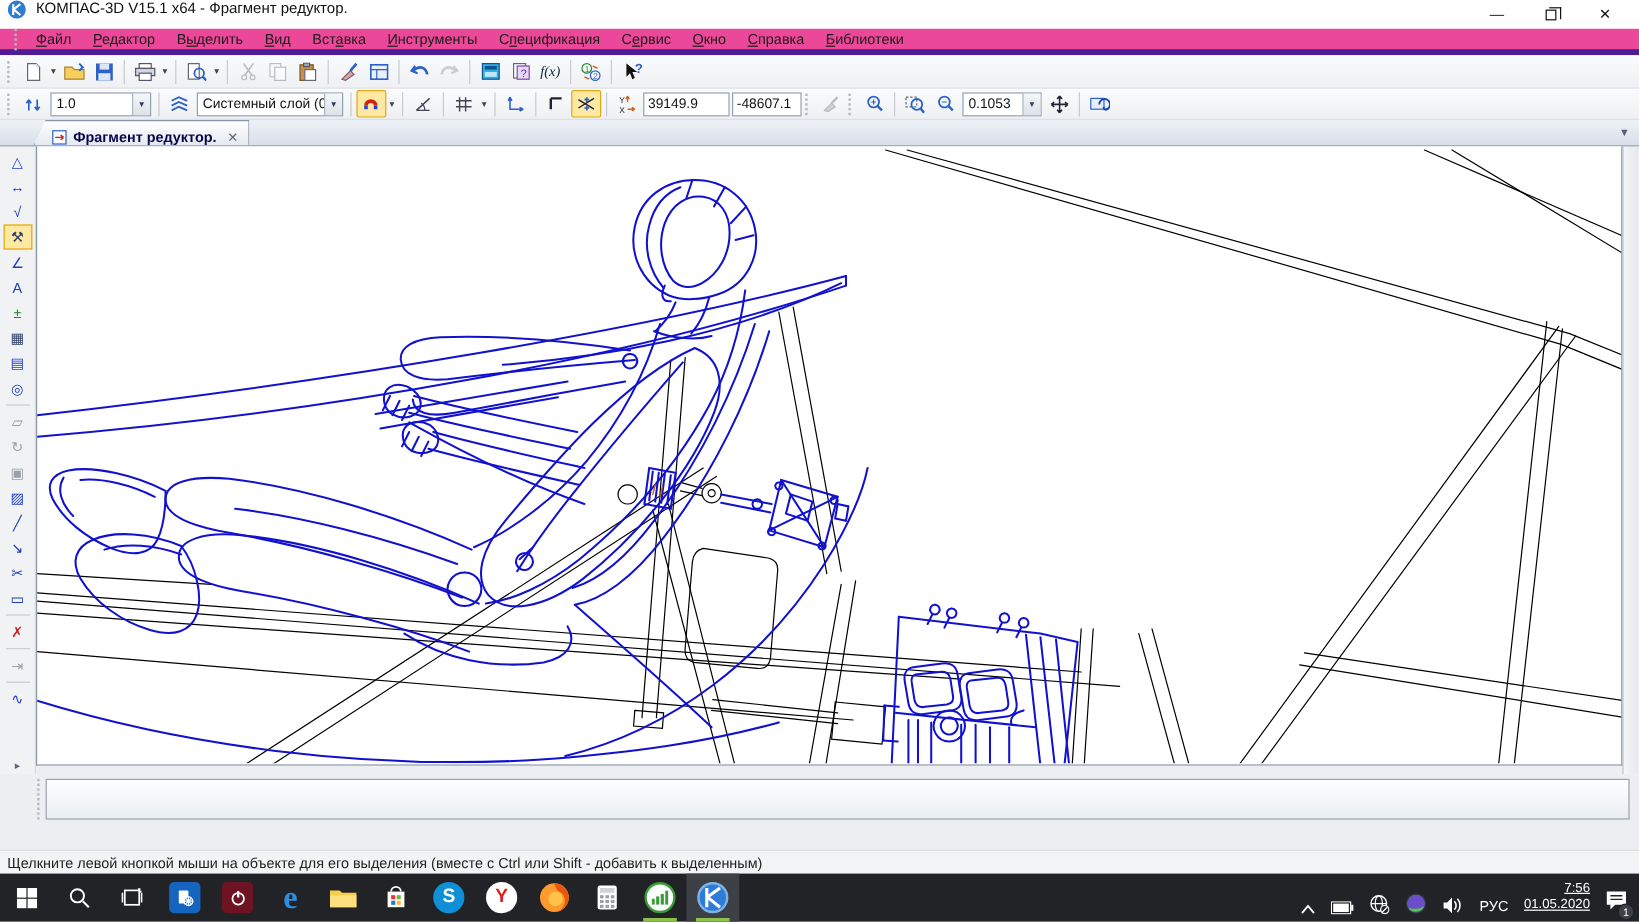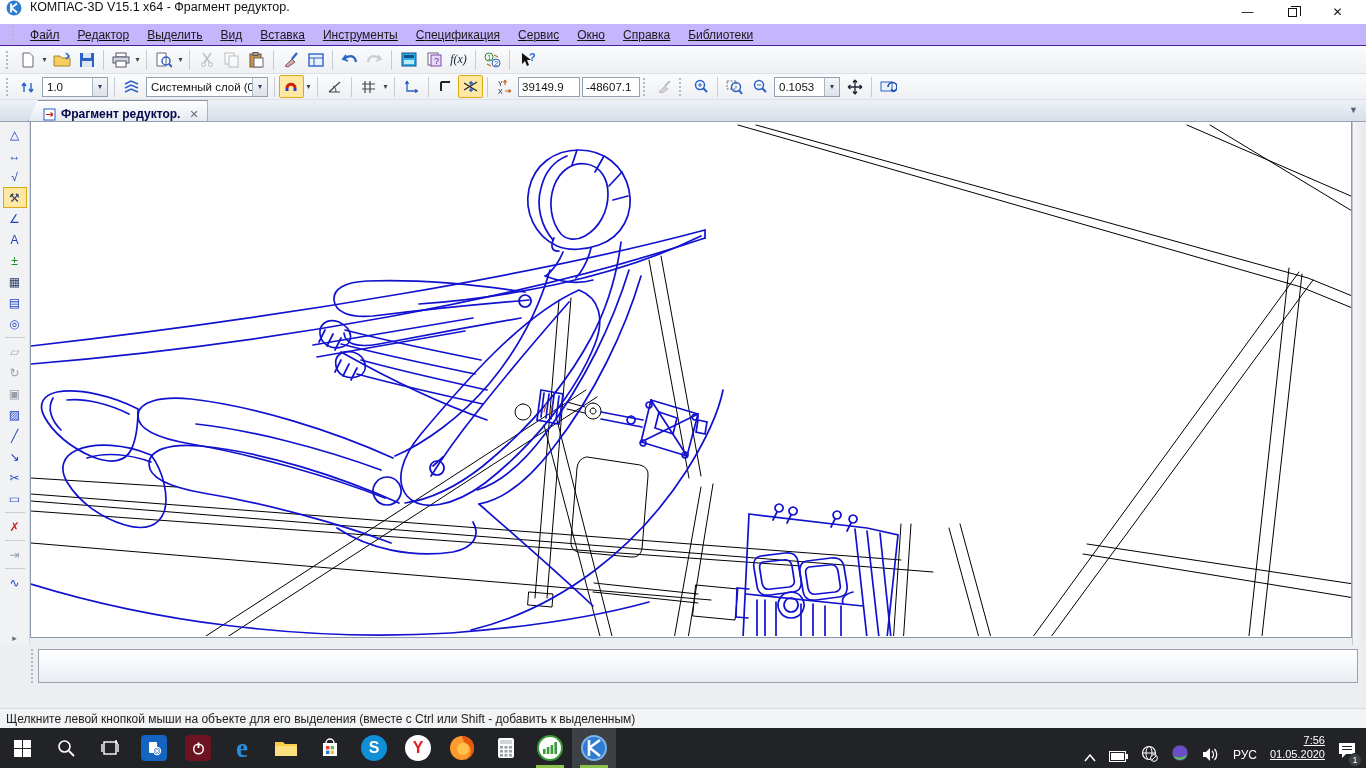--- a/index.html
+++ b/index.html
@@ -8,21 +8,21 @@
 
   
   .titlebar { height:24px; background:#ffffff; display:flex; padding:0 6px; }
   .titlebar .logo { width:16px; height:16px; margin-right:8px; }
   .titlebar .title { font-size:12.5px; color:#111; }
   .win-controls { margin-left:auto; display:flex; }
   .win-btn { width:45px; height:24px; display:flex; align-items:center; justify-content:center; color:#111; }
   .restore-box { width:9px; height:9px; border:1px solid #111; position:relative; background:#fff; }
   .restore-box:before { content:""; position:absolute; left:2px; top:-3px; width:9px; height:9px; border:1px solid #111; border-bottom:none; border-left:none; }
 
-  .menubar { height:22px; background:#c4b5fd; display:flex; align-items:center; padding-left:10px; border-bottom:1px solid #4c1d95;text-decoration:underline; }
+  .menubar { height:22px; background:#ec4899; display:flex; align-items:center; padding-left:10px; border-bottom:5px solid #4c1d95; }
   .menu-item { padding:2px 9px; color:#1a1a1a; }
   .menu-item u { text-decoration:underline; }
 
   .toolbar { background:linear-gradient(#fafbfc,#eef0f3); display:flex; align-items:center; border-bottom:1px solid #dcdfe3; }
   #toolbar-main { height:28px; padding:0 4px; }
   #toolbar-params { height:26px; padding:0 4px; }
   .grip { width:5px; height:18px; border-left:2px dotted #b4b9c2; margin:0 4px 0 2px; }
   .tb-btn { width:25px; height:23px; display:flex; align-items:center; justify-content:center; border-radius:2px; position:relative; }
   .tb-btn.toggled { background:#ffe9a2; border:1px solid #dca915; }
   .tb-btn.disabled { opacity:.45; filter:grayscale(1); }
@@ -234,21 +234,21 @@
 </div>
 
 <div class="toolbar" id="toolbar-params">
   <div class="grip"></div>
   <div class="tb-btn">
       <svg width="15" height="16" viewBox="0 0 15 16">
         <path d="M4 4 L4 13 M4 4 L2 7 M4 4 L6 7" stroke="#2b62c8" stroke-width="1.4" fill="none"></path>
         <path d="M11 13 L11 4 M11 13 L9 10 M11 13 L13 10" stroke="#2b62c8" stroke-width="1.4" fill="none"></path>
       </svg>
     </div>
-  <div class="combo" style="width:66px">
+  <div class="combo" style="width:84px">
       <span class="val">1.0</span>
       <span class="arrow">▾</span>
     </div>
   <div class="sep"></div>
   <div class="tb-btn">
       <svg width="17" height="14" viewBox="0 0 17 14">
         <path d="M2 4 L8 1 L15 4 M2 8 L8 5 L15 8 M2 12 L8 9 L15 12" fill="none" stroke="#2b62c8" stroke-width="1.5"></path>
       </svg>
     </div>
   <div class="combo" style="width:122px">
@@ -298,21 +298,21 @@
     </div>
   <div class="sep"></div>
   <div class="tb-btn">
       <svg width="16" height="16" viewBox="0 0 16 16">
         <text x="1" y="7" font-size="7" fill="#223">Y</text>
         <path d="M8 1 L8 6 M8 1 L6.5 3.5 M8 1 L9.5 3.5" stroke="#c62" stroke-width="1.2" fill="none"></path>
         <text x="1" y="15" font-size="7" fill="#223">X</text>
         <path d="M8 12 L14 12 M14 12 L11.5 10.5 M14 12 L11.5 13.5" stroke="#c62" stroke-width="1.2" fill="none"></path>
       </svg>
     </div>
-  <div class="field" style="width:62px">
+  <div class="field" style="width:72px">
       <span>39149.9</span>
     </div>
   <div class="field" style="width:58px">
       <span>-48607.1</span>
     </div>
   <div class="grip"></div>
   <div class="tb-btn disabled">
       <svg width="16" height="15" viewBox="0 0 16 15">
         <path d="M2 13 L8 7 L11 10 L5 14 Z" fill="#aab" stroke="#778"></path>
         <path d="M8 7 L13 2" stroke="#778" stroke-width="2"></path>

